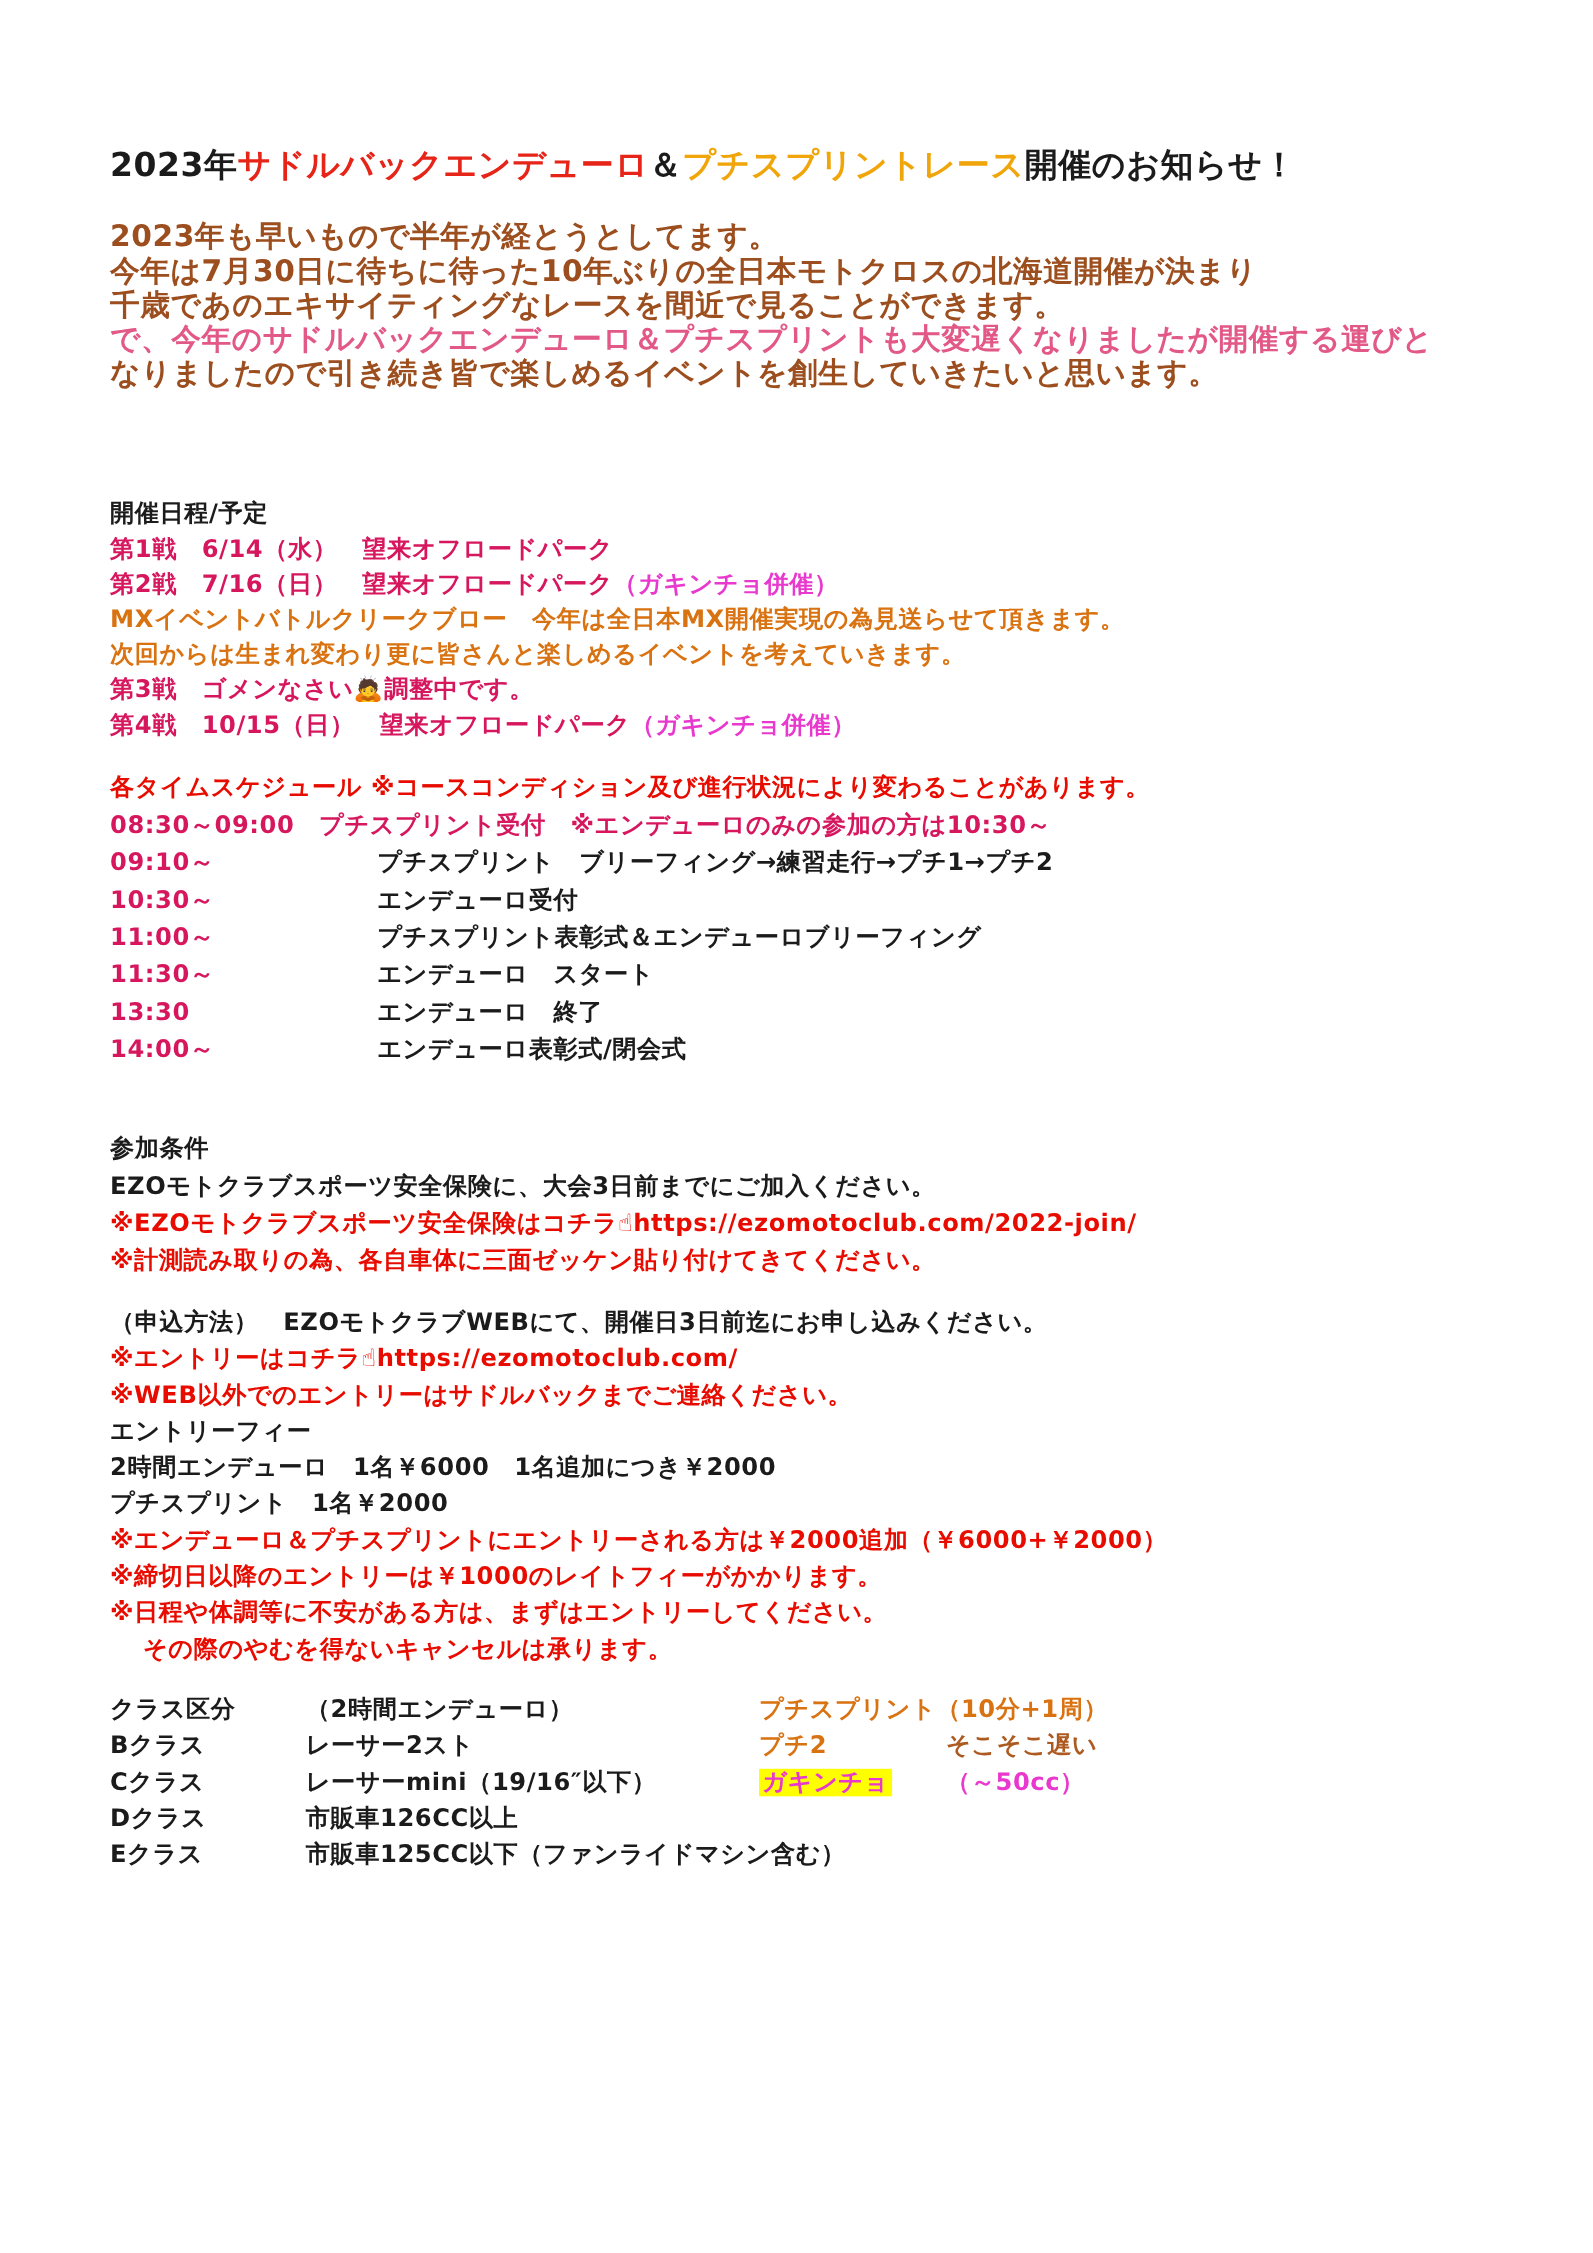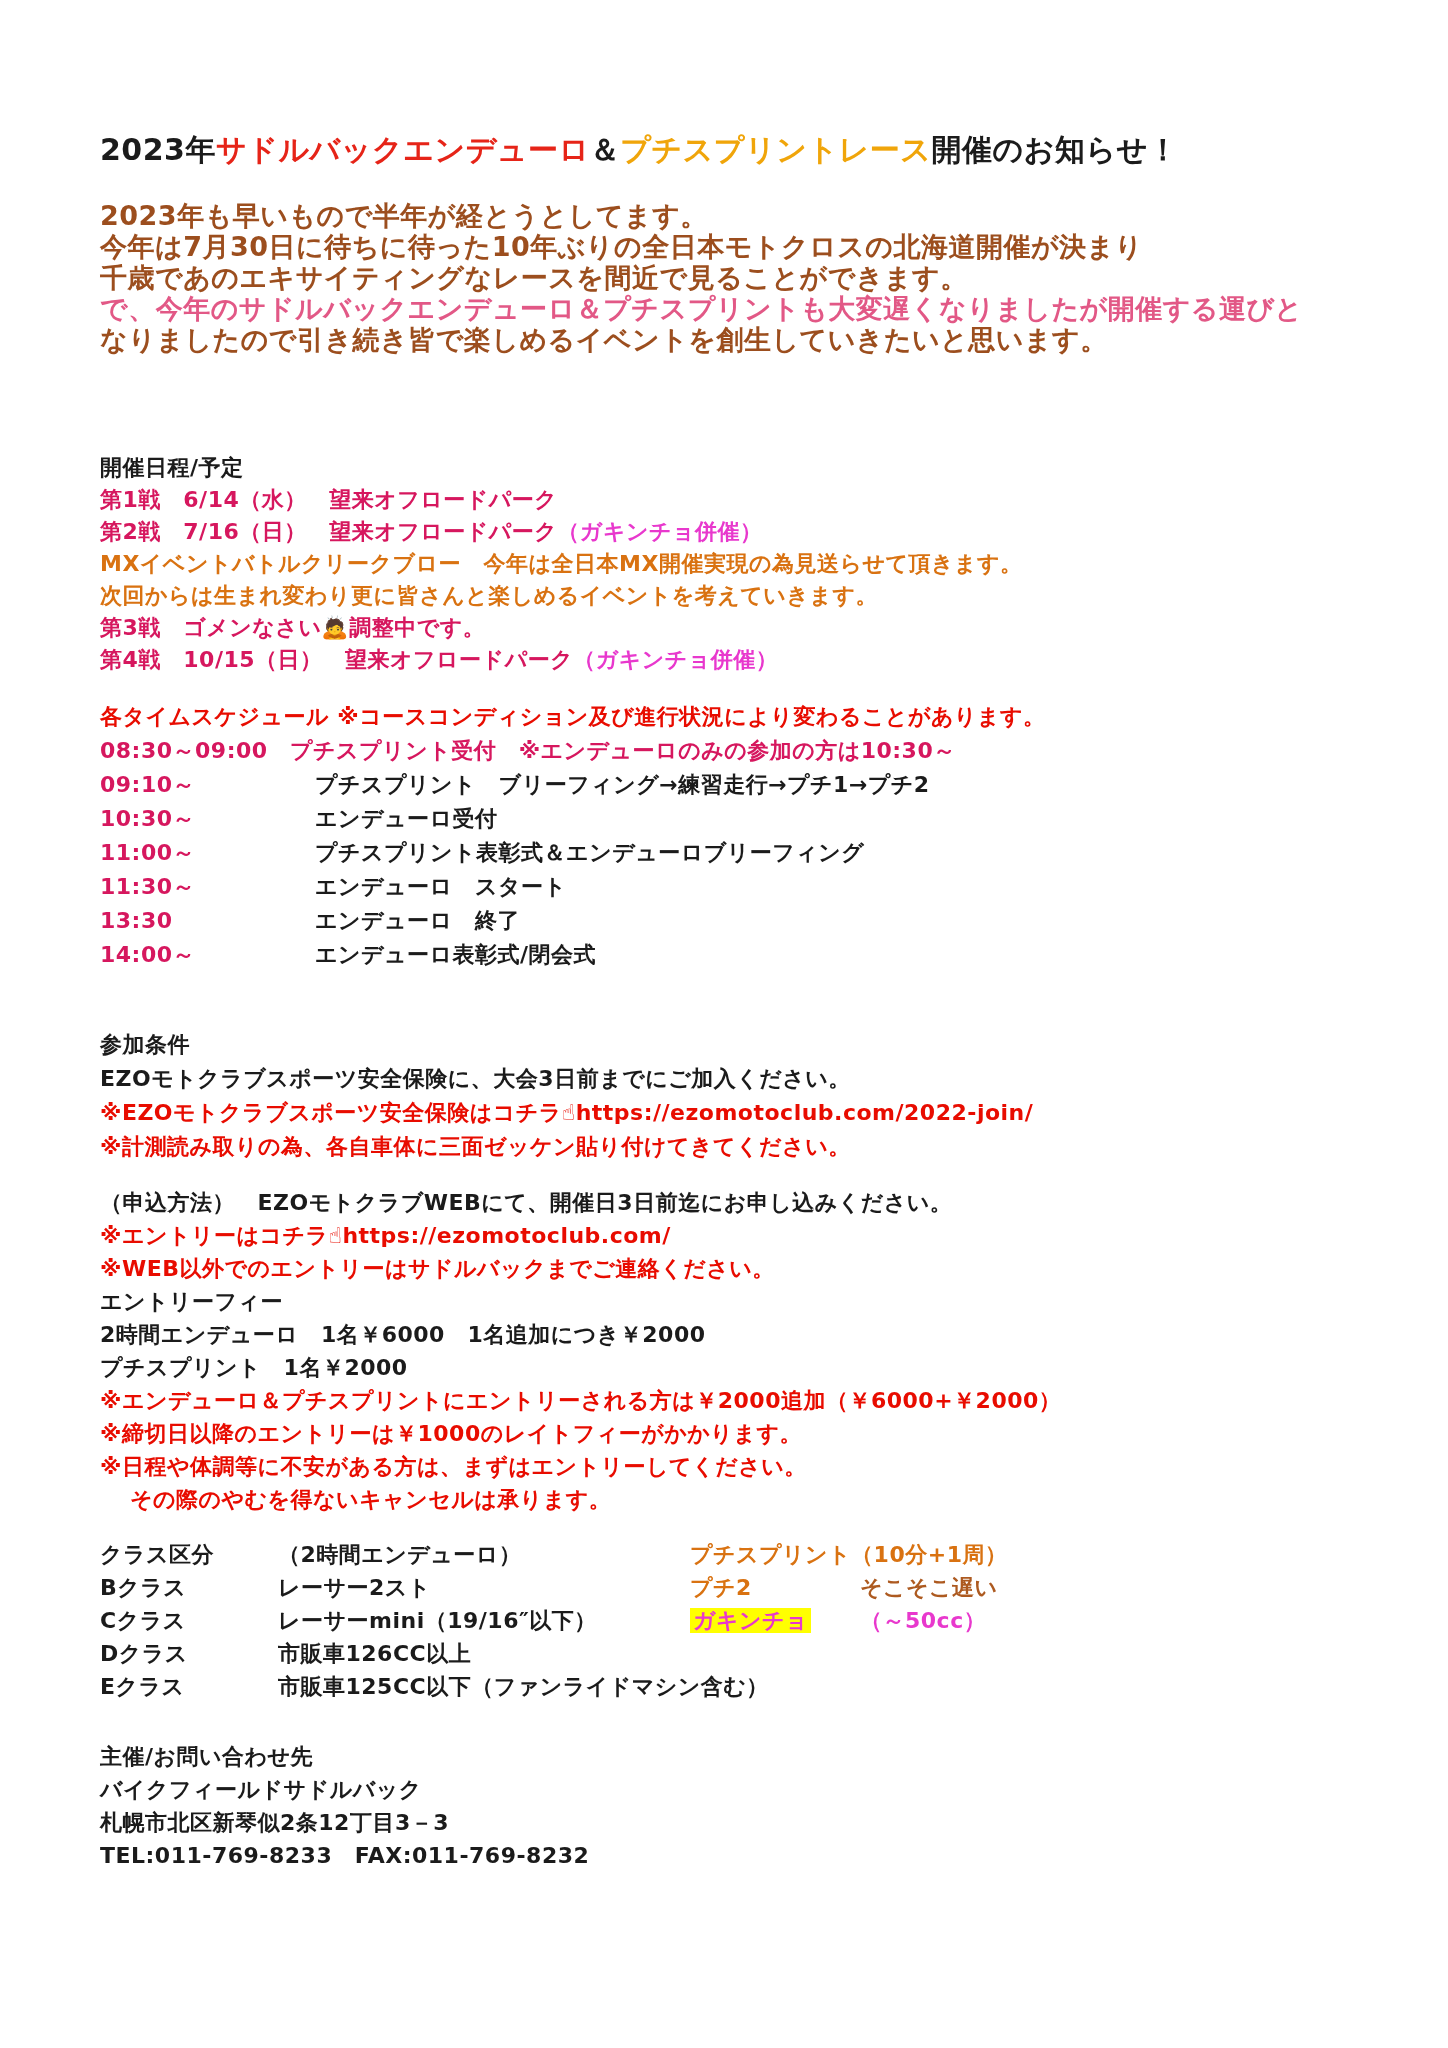--- a/index.html
+++ b/index.html
@@ -12,21 +12,21 @@
     font-weight: bold;
     color: var(--black, #1b1b1b);
     overflow: hidden;
   }
   .sec { position: absolute; left: 100px; }
   .line { line-height: 33px; font-size: 22px; white-space: nowrap; letter-spacing: 0.5px; }
   .title-line { font-size: 30px; letter-spacing: 0.5px; white-space: nowrap; }
   .intro .line { line-height: 31px; font-size: 27px; }
   .sched .line { line-height: 32px; }
   .tt .line { line-height: 34px; }
-  .tt-row { display: flex; }
+  .tt-row { display: flex; gap: 28px; }
   .tt-time { display: inline-block; width: 215px; flex: 0 0 auto; }
   .part .line { line-height: 34px; }
   .app .line { line-height: 33px; }
   .indent { padding-left: 30px; }
   .cls .line { line-height: 33px; }
   .cls-row { display: flex; }
   .cls-label { display: inline-block; width: 178px; flex: 0 0 auto; }
   .cls-desc  { display: inline-block; width: 412px; flex: 0 0 auto; }
   .cls-sprint { display: inline-block; width: 170px; flex: 0 0 auto; }
   .org .line { line-height: 33px; }
@@ -149,20 +149,14 @@
     <div class="line cls-row">
       <span class="cls-label c-black">Dクラス</span>
         <span class="cls-desc c-black">市販車126CC以上</span>
     </div>
     <div class="line cls-row">
       <span class="cls-label c-black">Eクラス</span>
         <span class="cls-desc c-black">市販車125CC以下（ファンライドマシン含む）</span>
     </div>
   </div>
 
-  <div class="sec org" style="top:1740px;">
-    <div class="line c-black">主催/お問い合わせ先</div>
-    <div class="line c-black">バイクフィールドサドルバック</div>
-    <div class="line c-black">札幌市北区新琴似2条12丁目3－3</div>
-    <div class="line c-black">TEL:011-769-8233　FAX:011-769-8232</div>
-  </div>
 
 </div>
 
 </body></html>

